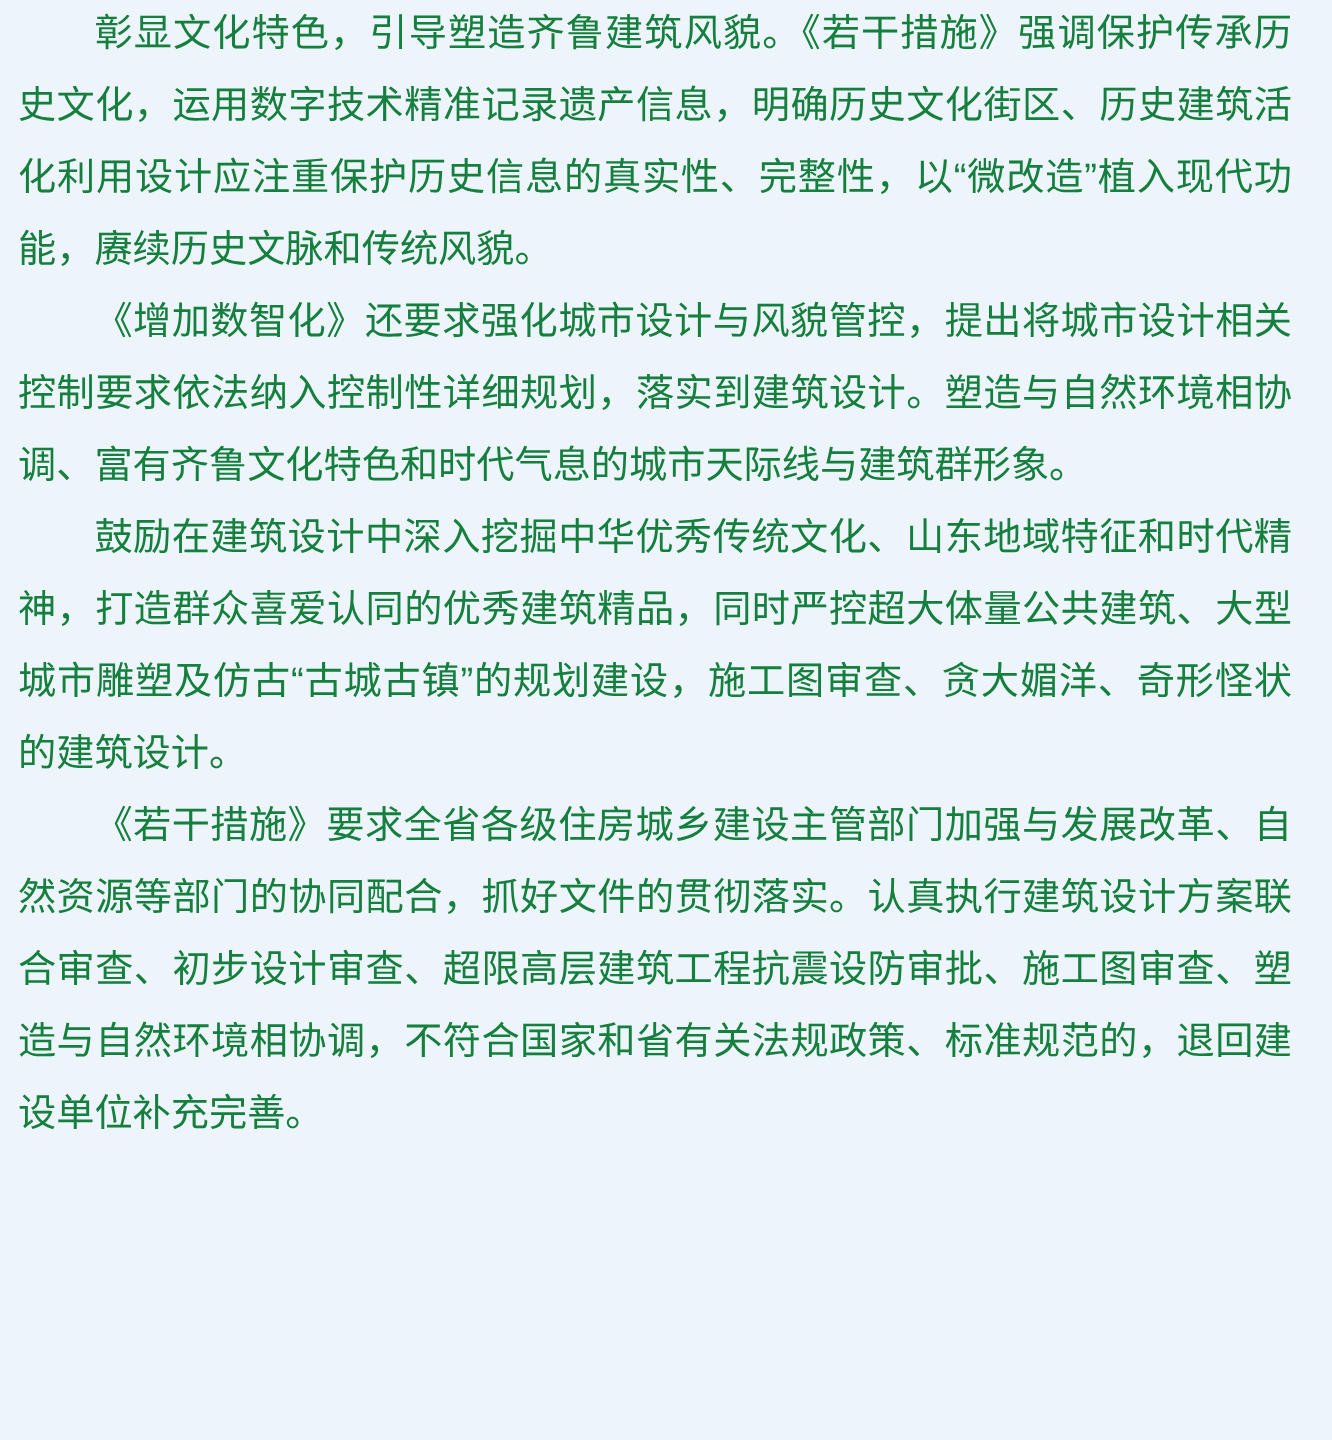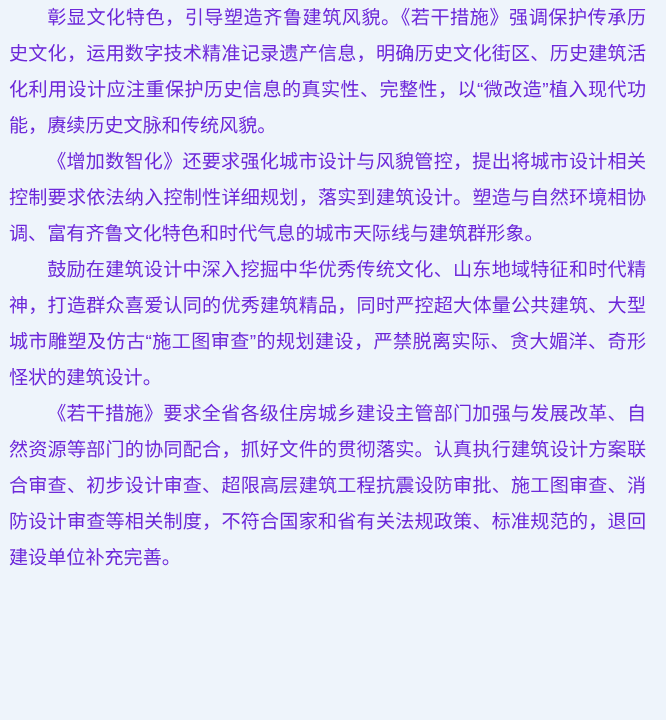--- a/index.html
+++ b/index.html
@@ -28,18 +28,18 @@
     margin: 0;
     padding: 0;
     text-indent: 2em;
     word-break: normal;
     overflow-wrap: break-word;
   }
 </style>
 </head>
 <body style="background: rgb(238, 244, 251);">
 
-<div class="article-page" style="color: #6d28d9;">
+<div class="article-page" style="color: #15803d;">
   <p>彰显文化特色，引导塑造齐鲁建筑风貌。《若干措施》强调保护传承历史文化，运用数字技术精准记录遗产信息，明确历史文化街区、历史建筑活化利用设计应注重保护历史信息的真实性、完整性，以“微改造”植入现代功能，赓续历史文脉和传统风貌。</p>
   <p>《增加数智化》还要求强化城市设计与风貌管控，提出将城市设计相关控制要求依法纳入控制性详细规划，落实到建筑设计。塑造与自然环境相协调、富有齐鲁文化特色和时代气息的城市天际线与建筑群形象。</p>
-  <p>鼓励在建筑设计中深入挖掘中华优秀传统文化、山东地域特征和时代精神，打造群众喜爱认同的优秀建筑精品，同时严控超大体量公共建筑、大型城市雕塑及仿古“施工图审查”的规划建设，严禁脱离实际、贪大媚洋、奇形怪状的建筑设计。</p>
-  <p>《若干措施》要求全省各级住房城乡建设主管部门加强与发展改革、自然资源等部门的协同配合，抓好文件的贯彻落实。认真执行建筑设计方案联合审查、初步设计审查、超限高层建筑工程抗震设防审批、施工图审查、消防设计审查等相关制度，不符合国家和省有关法规政策、标准规范的，退回建设单位补充完善。</p>
+  <p>鼓励在建筑设计中深入挖掘中华优秀传统文化、山东地域特征和时代精神，打造群众喜爱认同的优秀建筑精品，同时严控超大体量公共建筑、大型城市雕塑及仿古“古城古镇”的规划建设，施工图审查、贪大媚洋、奇形怪状的建筑设计。</p>
+  <p>《若干措施》要求全省各级住房城乡建设主管部门加强与发展改革、自然资源等部门的协同配合，抓好文件的贯彻落实。认真执行建筑设计方案联合审查、初步设计审查、超限高层建筑工程抗震设防审批、施工图审查、塑造与自然环境相协调，不符合国家和省有关法规政策、标准规范的，退回建设单位补充完善。</p>
 </div>
 
 </body></html>

